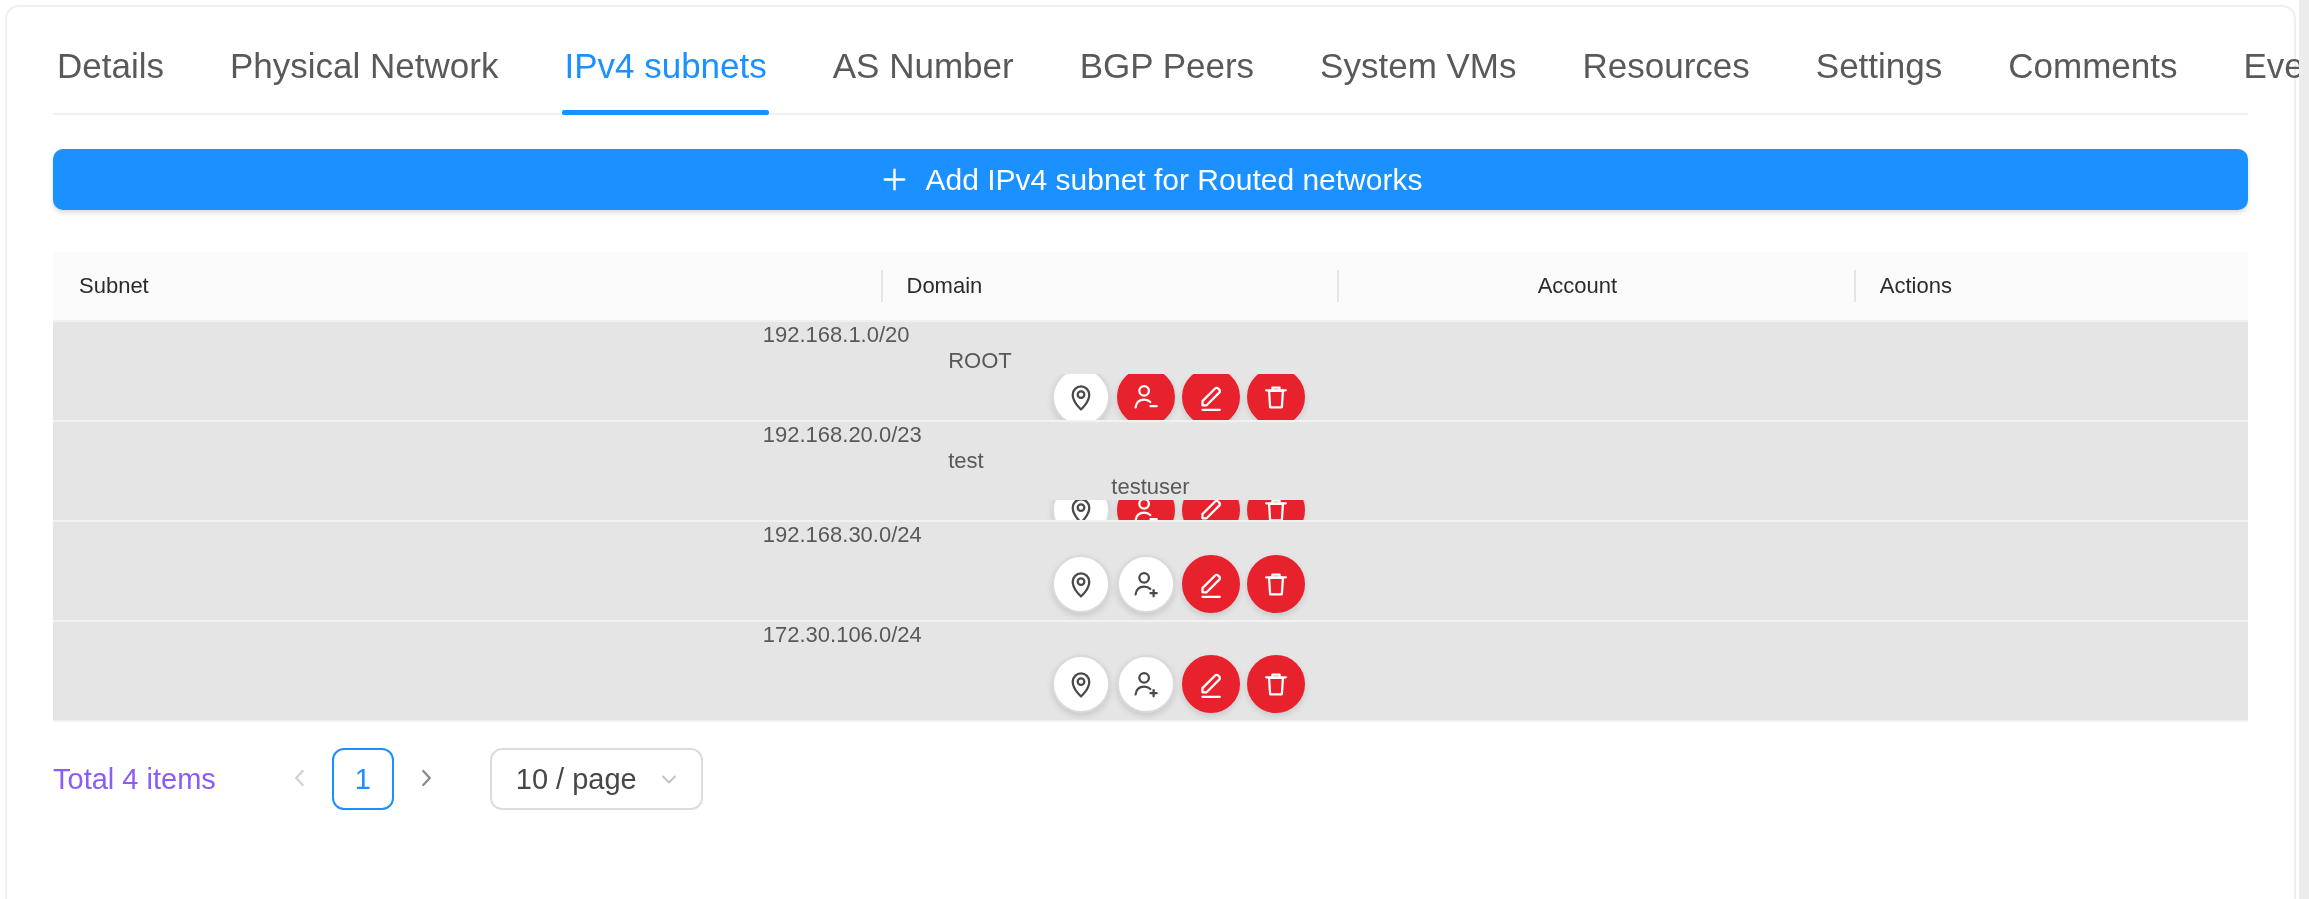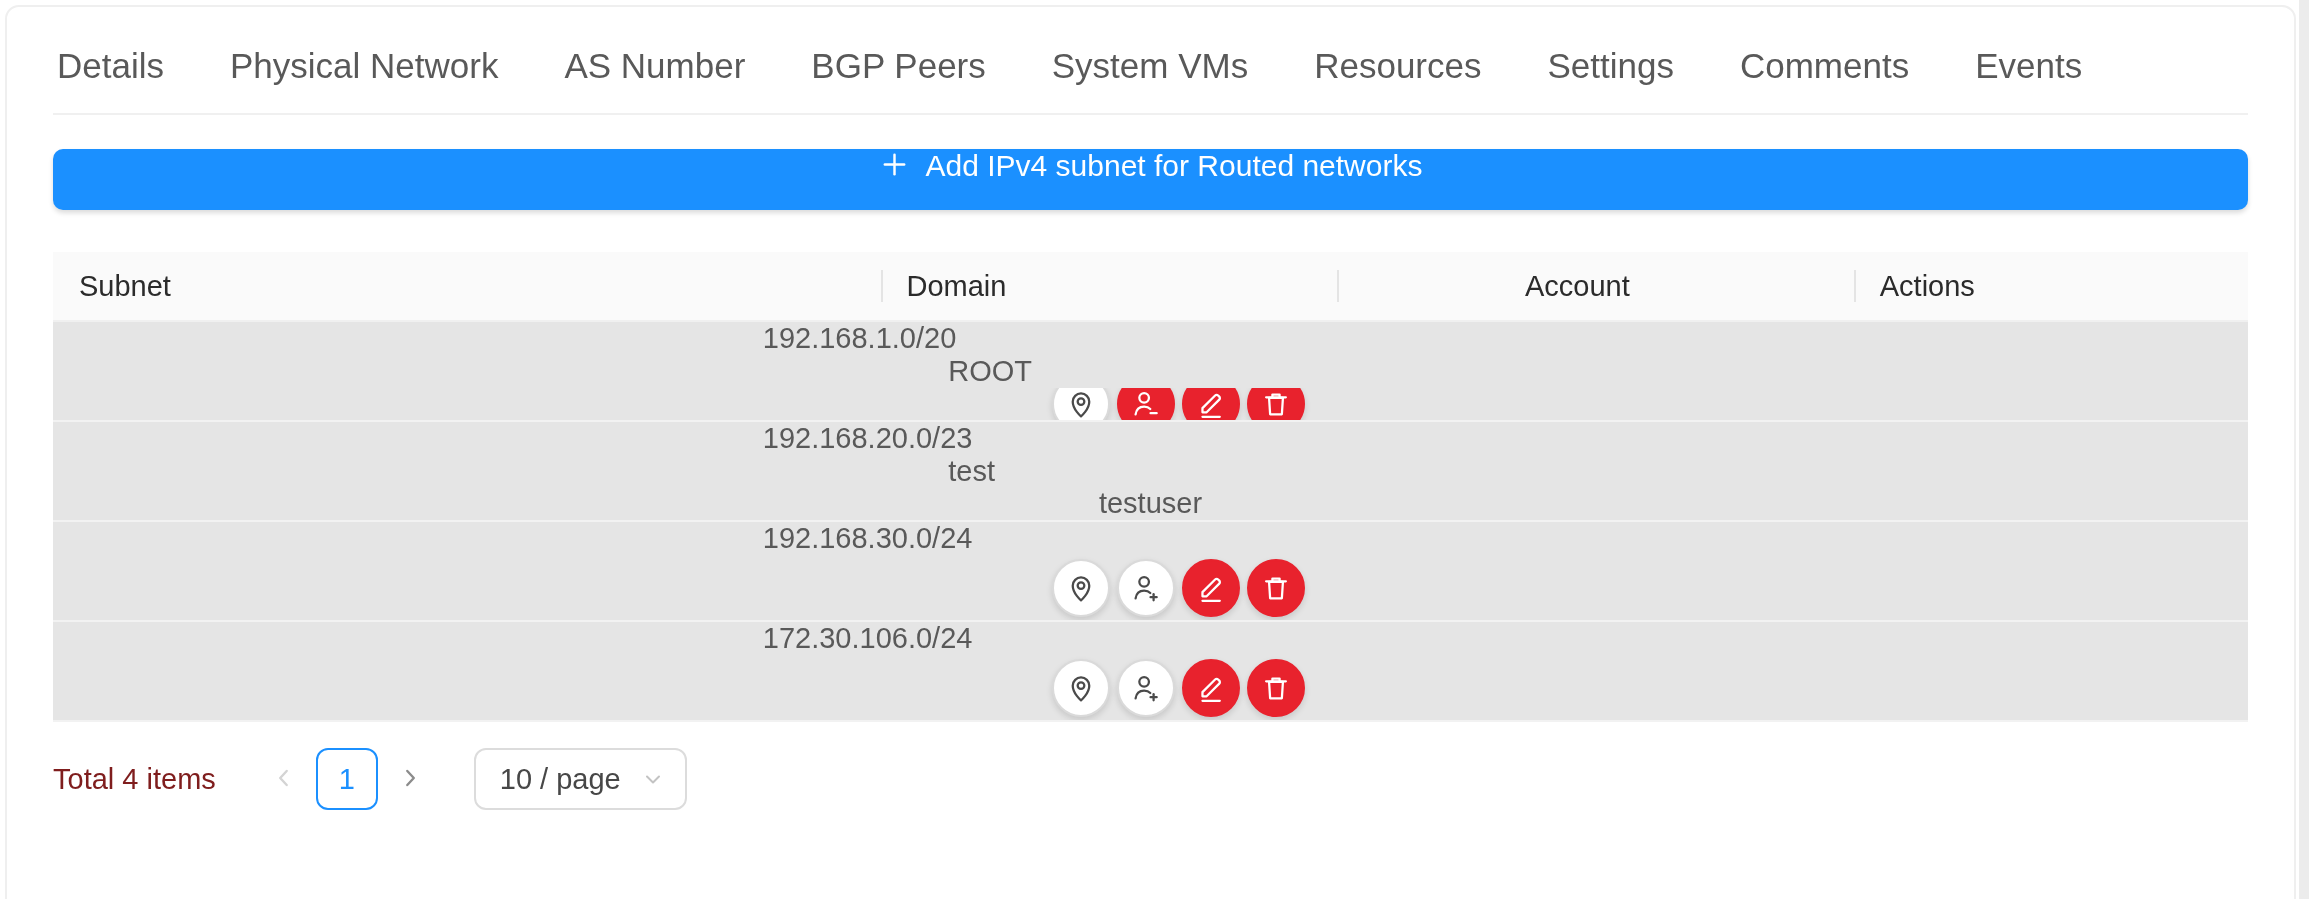--- a/index.html
+++ b/index.html
@@ -24,27 +24,27 @@
   .tab.active { color:var(--primary); }
   .tab.active::after {
     content:''; position:absolute; left:0; right:0; bottom:-2px; height:5px;
     background:var(--primary); border-radius:2px;
   }
 
   
   .add-btn {
     margin-top:34px; width:100%; height:61px; border:none; border-radius:10px;
     background:var(--primary); color:#ffffff; font-size:30px; font-family:inherit;
-    display:flex; justify-content:center; gap:16px;
+    display:flex; align-items:center; justify-content:center; gap:16px;
     box-shadow:0 3px 5px rgba(0,0,0,0.14); cursor:pointer;
   }
   .add-btn svg { display:block; }
 
   
-  .table { margin-top:42px; font-size:29px; }
+  .table { margin-top:42px; font-size:22px; }
   .thead {
     display:flex; align-items:center; height:70px; background:#fafafa;
     color:#2b2b2b; font-weight:500; border-bottom:2px solid #f0f0f0;
   }
   .th { position:relative; padding:0 26px; white-space:nowrap; }
   .th + .th::before {
     content:''; position:absolute; left:0; top:50%; transform:translateY(-50%);
     width:2px; height:32px; background:#e4e4e4;
   }
   .tr { display:flex; align-items:center; height:100px; border-bottom:2px solid #f2f2f2; background:#e5e5e5;flex-direction:column; }
@@ -59,21 +59,21 @@
     width:58px; height:58px; border-radius:50%; flex:0 0 auto;
     display:flex; align-items:center; justify-content:center;
     background:#ffffff; border:2px solid #dadada; color:#4a4a4a;
     box-shadow:0 3px 6px rgba(0,0,0,0.13); cursor:pointer; padding:0;
   }
   .action-btn.danger { background:var(--danger); border-color:var(--danger); color:#ffffff; }
   .action-btn svg { display:block; }
 
   
   .pagination { margin-top:26px; display:flex; align-items:center; font-size:29px; color:#4a4a4a; }
-  .pg-total { margin-right:44px; color:#7f1d1d; }
+  .pg-total { margin-right:60px; color:#8b5cf6; }
   .pg-arrow { width:48px; height:62px; display:flex; align-items:center; justify-content:center; cursor:pointer; background:none; border:none; }
   .pg-arrow.prev { color:#d4d4d4; }
   .pg-arrow.next { color:#8c8c8c; }
   .pg-current {
     min-width:62px; height:62px; margin:0 8px; border:2px solid var(--primary); border-radius:12px;
     color:var(--primary); font-size:29px; font-family:inherit; background:#fff;
     display:flex; align-items:center; justify-content:center; cursor:pointer;
   }
   .pg-size {
     margin-left:40px; height:62px; border:2px solid #dcdcdc; border-radius:12px;
@@ -84,20 +84,21 @@
 </style>
 </head>
 <body>
 
 <div class="viewport">
   <div class="card">
 
     <div class="tabbar">
         <div class="tab"><span>Details</span></div>
         <div class="tab"><span>Physical Network</span></div>
+        <div class="tab active"><span>IPv4 subnets</span></div>
         <div class="tab"><span>AS Number</span></div>
         <div class="tab"><span>BGP Peers</span></div>
         <div class="tab"><span>System VMs</span></div>
         <div class="tab"><span>Resources</span></div>
         <div class="tab"><span>Settings</span></div>
         <div class="tab"><span>Comments</span></div>
         <div class="tab"><span>Events</span></div>
       </div>
 
     <button class="add-btn">

